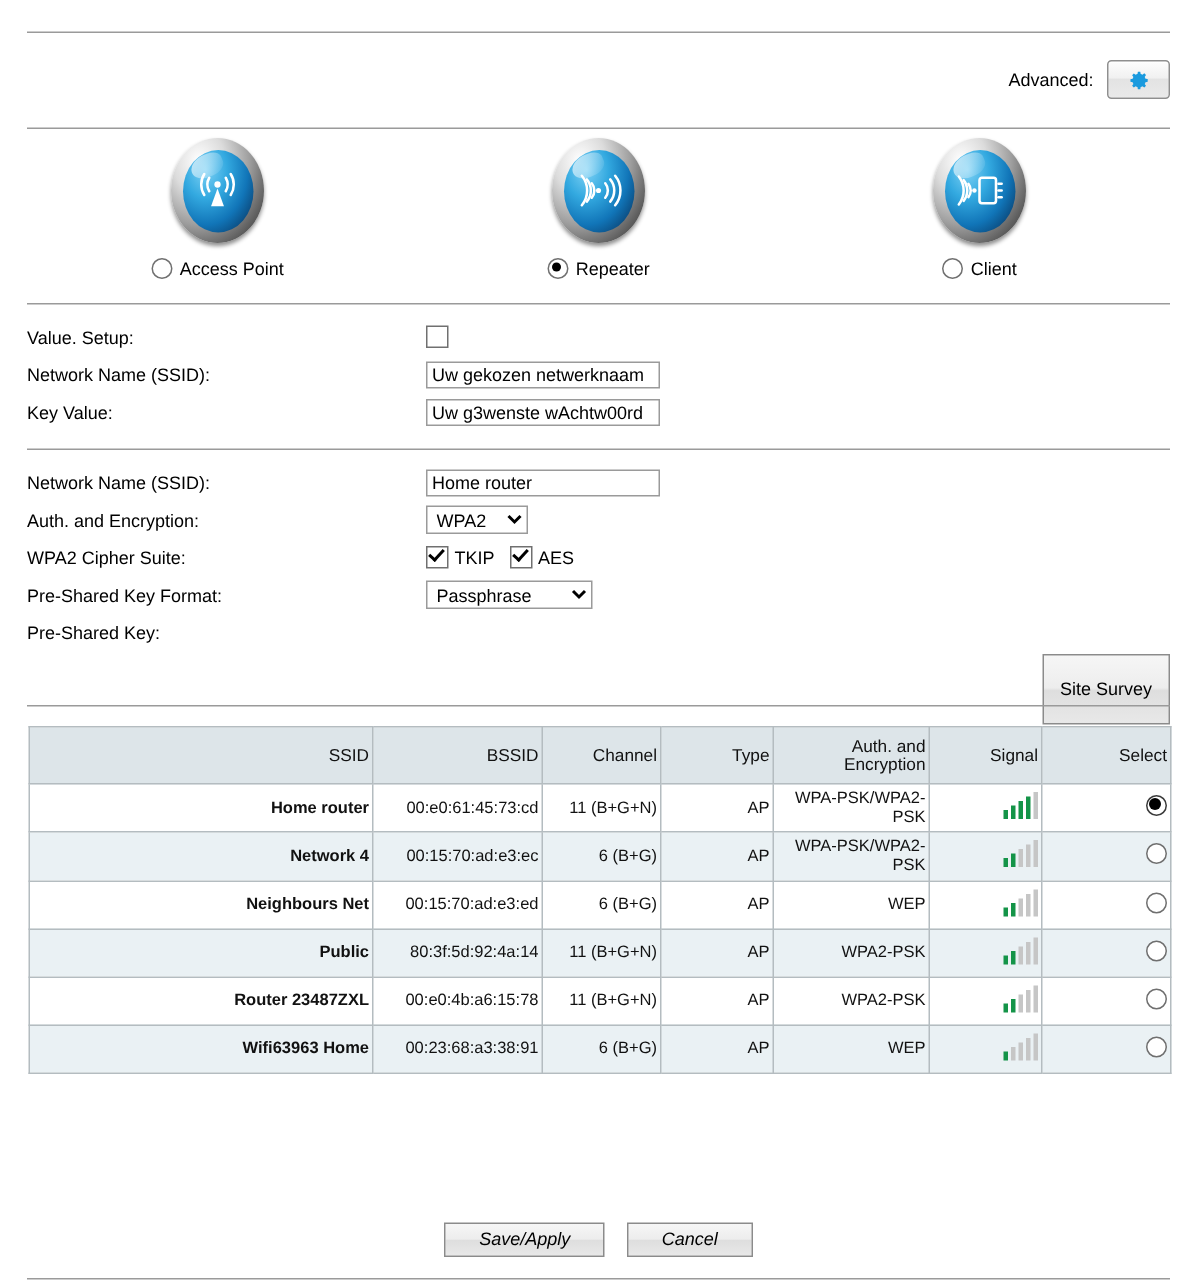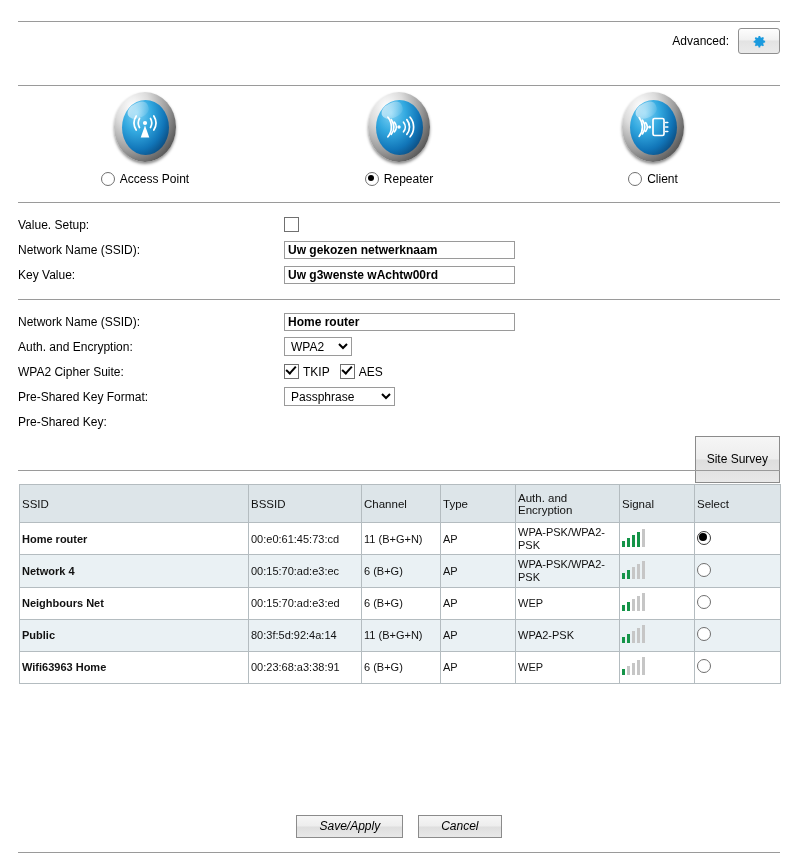--- a/index.html
+++ b/index.html
@@ -23,21 +23,21 @@
     position: absolute;
     left: 18px;
     width: 762px;
     height: 1px;
     background: #9a9a9a;
   }
 
   
   .advanced-row {
     position: absolute;
-    top: 28px; right: 18px;
+    top: 40px; right: 18px;
     display: flex;
     align-items: center;
     gap: 9px;
   }
   .advanced-label { font-size: 12px; color: #000; }
   .gear-btn {
     width: 42px; height: 26px;
     border: 1px solid #8f8f8f;
     border-radius: 3px;
     background: linear-gradient(to bottom, #fdfdfd 0%, #f1f1f1 45%, #e3e3e3 50%, #eaeaea 100%);
@@ -123,21 +123,21 @@
     font-family: "Liberation Sans", sans-serif;
     font-size: 12px;
     color: #000;
     height: 18px;
     box-sizing: border-box;
     border: 1px solid #9a9a9a;
     background: #fff;
     padding: 1px 3px;
     outline: none;
   }
-  input.txt.w196 { width: 231px; font-weight: bold; }
+  input.txt.w196 { width: 156px; }
 
   select.sel {
     font-family: "Liberation Sans", sans-serif;
     font-size: 12px;
     color: #000;
     height: 19px;
     box-sizing: border-box;
     border: 1px solid #9a9a9a;
     background: #fff;
     padding: 0 2px;
@@ -189,21 +189,21 @@
     position: absolute;
     left: 19px;
     top: 484px;
     width: 761px;
     border-collapse: collapse;
     font-size: 11px;
     table-layout: fixed;
   }
   .survey-table th, .survey-table td {
     border: 1px solid #b4bcc0;
-    text-align: left;
+    text-align: right;
     vertical-align: middle;
     padding: 3px 2px;
     color: #111;
   }
   .survey-table thead th {
     background: #dde5e9;
     font-weight: normal;
     height: 31px;
     font-size: 11.5px;
   }
@@ -509,20 +509,35 @@
           <td><span class="signal">
               <i class="on"></i>
               <i class="on"></i>
               <i></i>
               <i></i>
               <i></i>
             </span></td>
           <td><span class="sel-radio"></span></td>
         </tr>
         <tr>
+          <td class="cell-ssid">Router 23487ZXL</td>
+          <td>00:e0:4b:a6:15:78</td>
+          <td>11 (B+G+N)</td>
+          <td>AP</td>
+          <td class="cell-auth">WPA2-PSK</td>
+          <td><span class="signal">
+              <i class="on"></i>
+              <i class="on"></i>
+              <i></i>
+              <i></i>
+              <i></i>
+            </span></td>
+          <td><span class="sel-radio"></span></td>
+        </tr>
+        <tr>
           <td class="cell-ssid">Wifi63963 Home</td>
           <td>00:23:68:a3:38:91</td>
           <td>6 (B+G)</td>
           <td>AP</td>
           <td class="cell-auth">WEP</td>
           <td><span class="signal">
               <i class="on"></i>
               <i></i>
               <i></i>
               <i></i>

